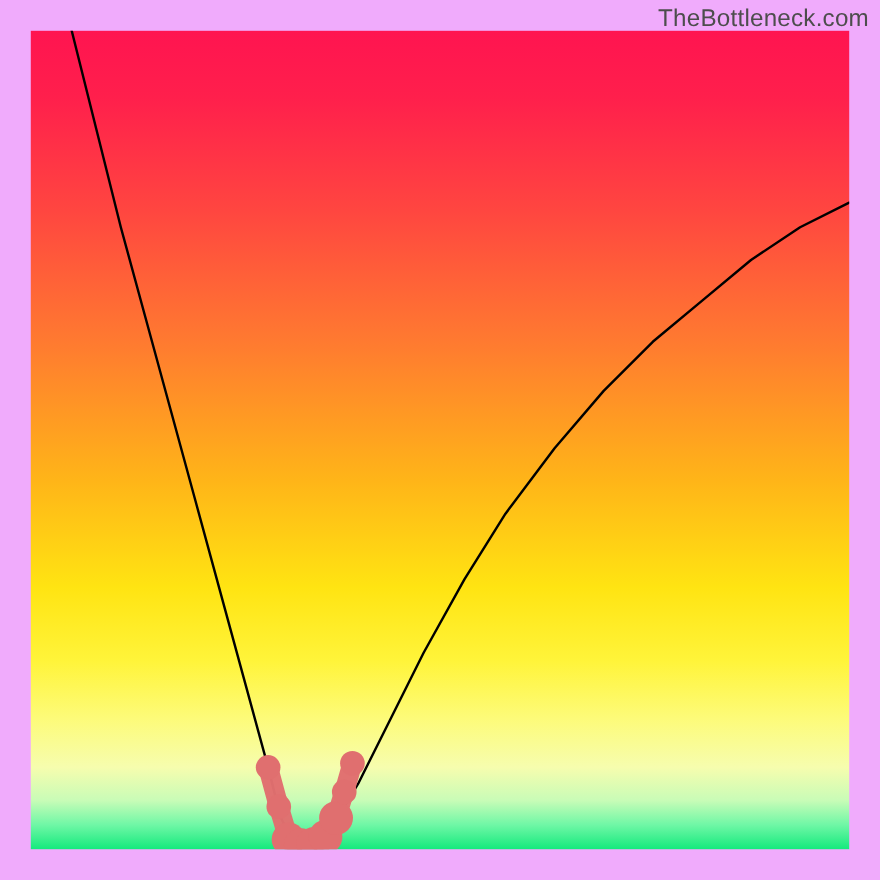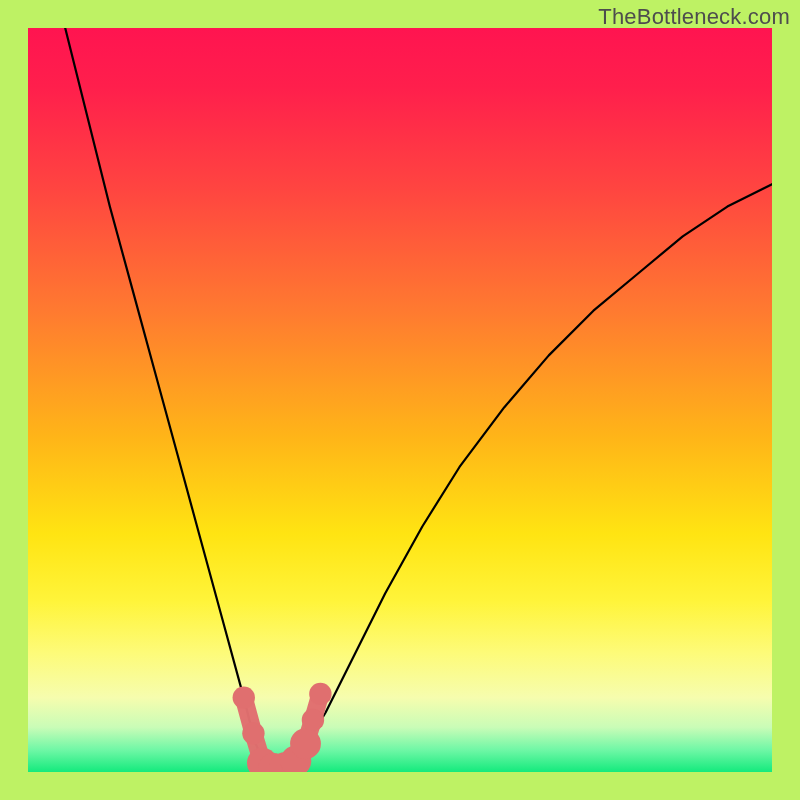--- a/index.html
+++ b/index.html
@@ -10,21 +10,21 @@
     overflow: hidden;
     background: #000;
     font-family: Arial, Helvetica, sans-serif;
   }
   .frame {
     position: absolute;
     left: 0;
     top: 0;
     width: 800px;
     height: 800px;
-    background: #bef264;
+    background: #f0abfc;
   }
   .plot {
     position: absolute;
     left: 28px;
     top: 28px;
     width: 744px;
     height: 744px;
     
     background: linear-gradient(
       to bottom,

